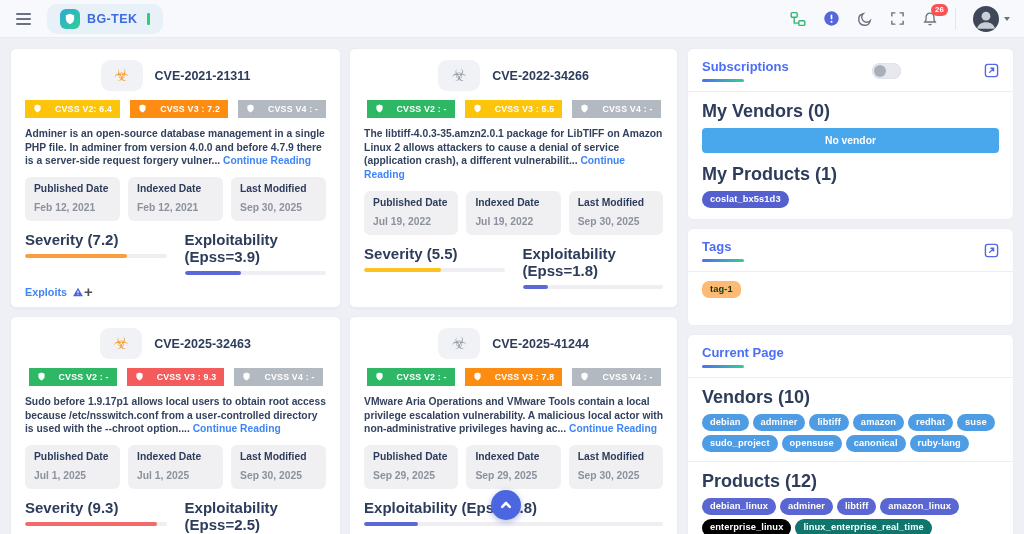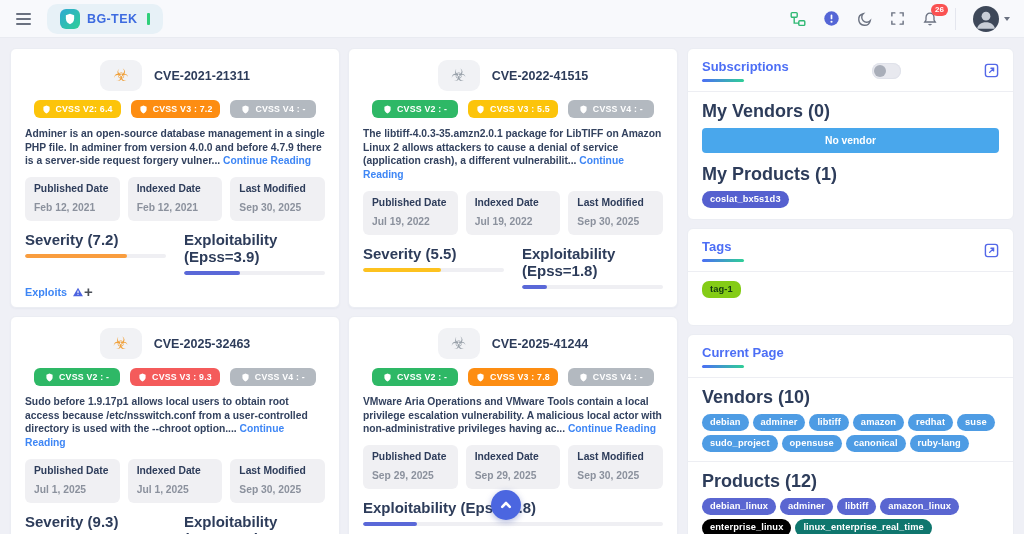--- a/index.html
+++ b/index.html
@@ -21,21 +21,21 @@
   .caret{width:0;height:0;border-left:3.5px solid transparent;border-right:3.5px solid transparent;border-top:4px solid #6a7180}
   
   .content{display:flex;gap:9px;padding:10px;align-items:flex-start}
   .cards{width:668px;display:grid;grid-template-columns:1fr 1fr;gap:8px}
   .card{background:#fff;border:1px solid #ebedf3;border-radius:6px;padding:8px 14px;box-shadow:0 1px 2px rgba(30,40,90,.04)}
   .card-head{display:flex;align-items:center;justify-content:center;gap:12px;margin:3px 0 9px}
   .bio-wrap{width:42px;height:31px;border-radius:9px;background:#f1f2f5;display:flex;align-items:center;justify-content:center}
   .bio{font-size:17px;line-height:1;font-family:"DejaVu Sans",sans-serif}
   .cve-title{font-size:12.5px;font-weight:bold;color:#2d3c5a;cursor:pointer;text-decoration:none}
   .badges{display:flex;justify-content:center;gap:10px;margin-bottom:9px}
-  .badge{min-width:86px;display:flex;align-items:center;justify-content:center;gap:5px;color:#fff;font-size:8.8px;font-weight:bold;padding:4px 8px;border-radius:6px;letter-spacing:.2px;white-space:nowrap}
+  .badge{min-width:86px;display:flex;align-items:flex-start;justify-content:center;gap:13px;color:#fff;font-size:8.8px;font-weight:bold;padding:4px 8px;border-radius:0;letter-spacing:.2px;white-space:nowrap}
   .badge i{font-style:normal}
   .desc{margin:0 0 9px;font-size:10.3px;line-height:1.33;color:#33425f;font-weight:600}
   .cr{color:#3e86f5;font-weight:bold;cursor:pointer;text-decoration:none}
   .dates{display:flex;gap:8px}
   .dbox{flex:1;background:#f0f0f3;border-radius:6px;padding:6px 9px}
   .dbox b{display:block;font-size:10.3px;color:#2d3c5a;margin-bottom:3px}
   .dbox span{font-size:10.3px;color:#8b919d;font-weight:600}
   .meters{display:flex;gap:18px;margin-top:10px}
   .meter{flex:1}
   .meter b{display:block;font-size:15px;color:#2d3c5a;margin-bottom:6px}
@@ -197,21 +197,21 @@
             </a>
           <span class="plus">+</span>
         </div>
       </article>
 
       <article class="card">
         <div class="card-head">
           <div class="bio-wrap">
               <span class="bio" style="color: rgb(154, 162, 171);">☣</span>
             </div>
-          <a class="cve-title">CVE-2022-41515</a>
+          <a class="cve-title">CVE-2022-34266</a>
         </div>
         <div class="badges">
           <span class="badge" style="background: rgb(46, 184, 102);">
               <svg width="9" height="9" viewBox="0 0 16 16">
                 <path d="M8 1l5.5 2v4.6c0 3.6-2.4 6-5.5 7.4C4.9 13.6 2.5 11.2 2.5 7.6V3z" fill="#fff"></path>
               </svg>
               <i>CVSS V2 : -</i>
             </span>
           <span class="badge" style="background: rgb(252, 196, 10);">
               <svg width="9" height="9" viewBox="0 0 16 16">
@@ -390,21 +390,21 @@
           </div>
           <span class="extlink">
             <svg width="15" height="15" viewBox="0 0 16 16" fill="none" stroke="#5468e8" stroke-width="1.5">
                 <rect x="1.5" y="1.5" width="13" height="13" rx="2.5"></rect>
                 <path d="M6 10l4.2-4.2M7.4 5.6h2.8v2.8" stroke-linecap="round"></path>
               </svg>
           </span>
         </div>
         <hr class="pdiv">
         <div class="chips">
-            <span class="chip tagchip" style="background: #84cc16; padding-left: 8px;">tag-1</span>
+            <span class="chip tagchip" style="background: #fdba74; padding-left: 8px;">tag-1</span>
           </div>
       </section>
 
       <section class="panel cpage">
         <div class="phead">
           <div>
             <h2 class="ptitle">Current Page</h2>
             <i class="underline"></i>
           </div>
         </div>

